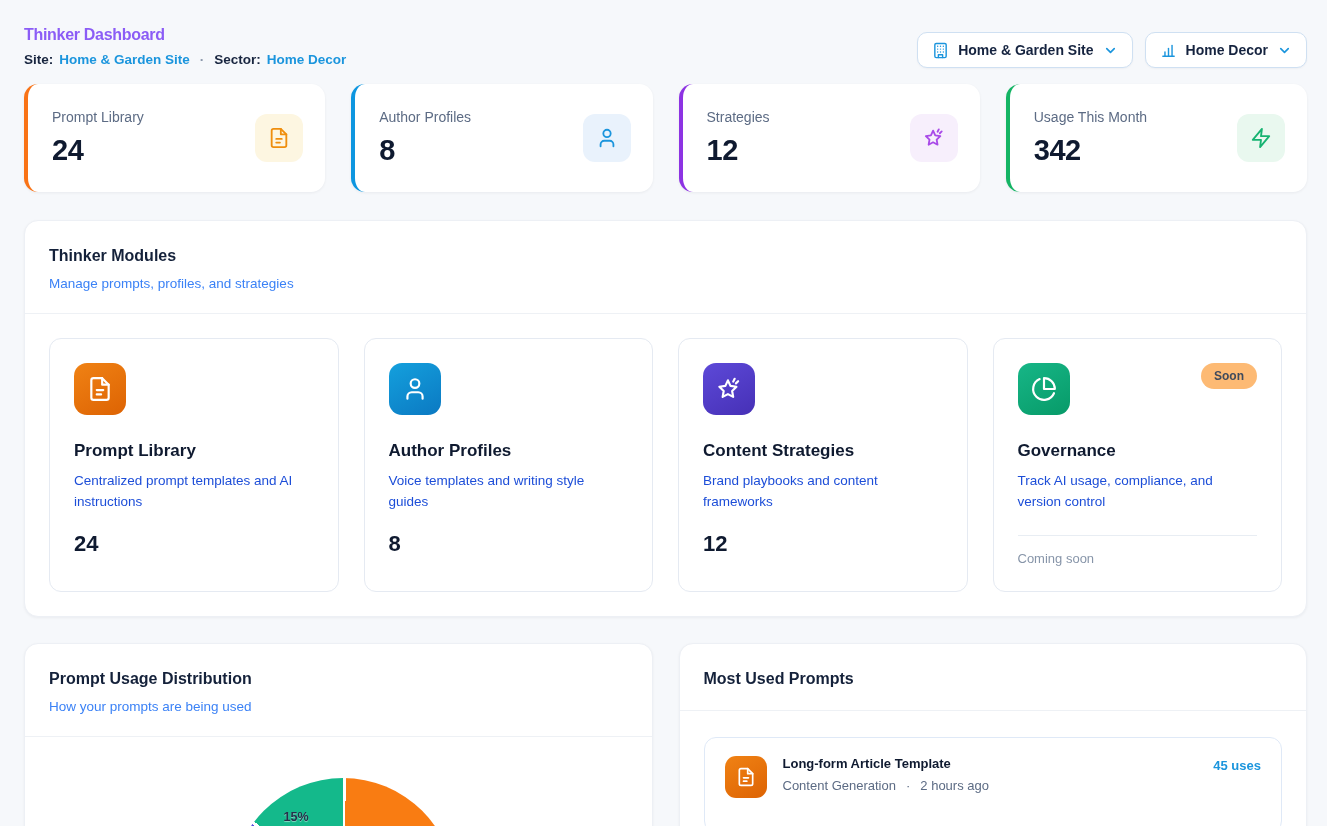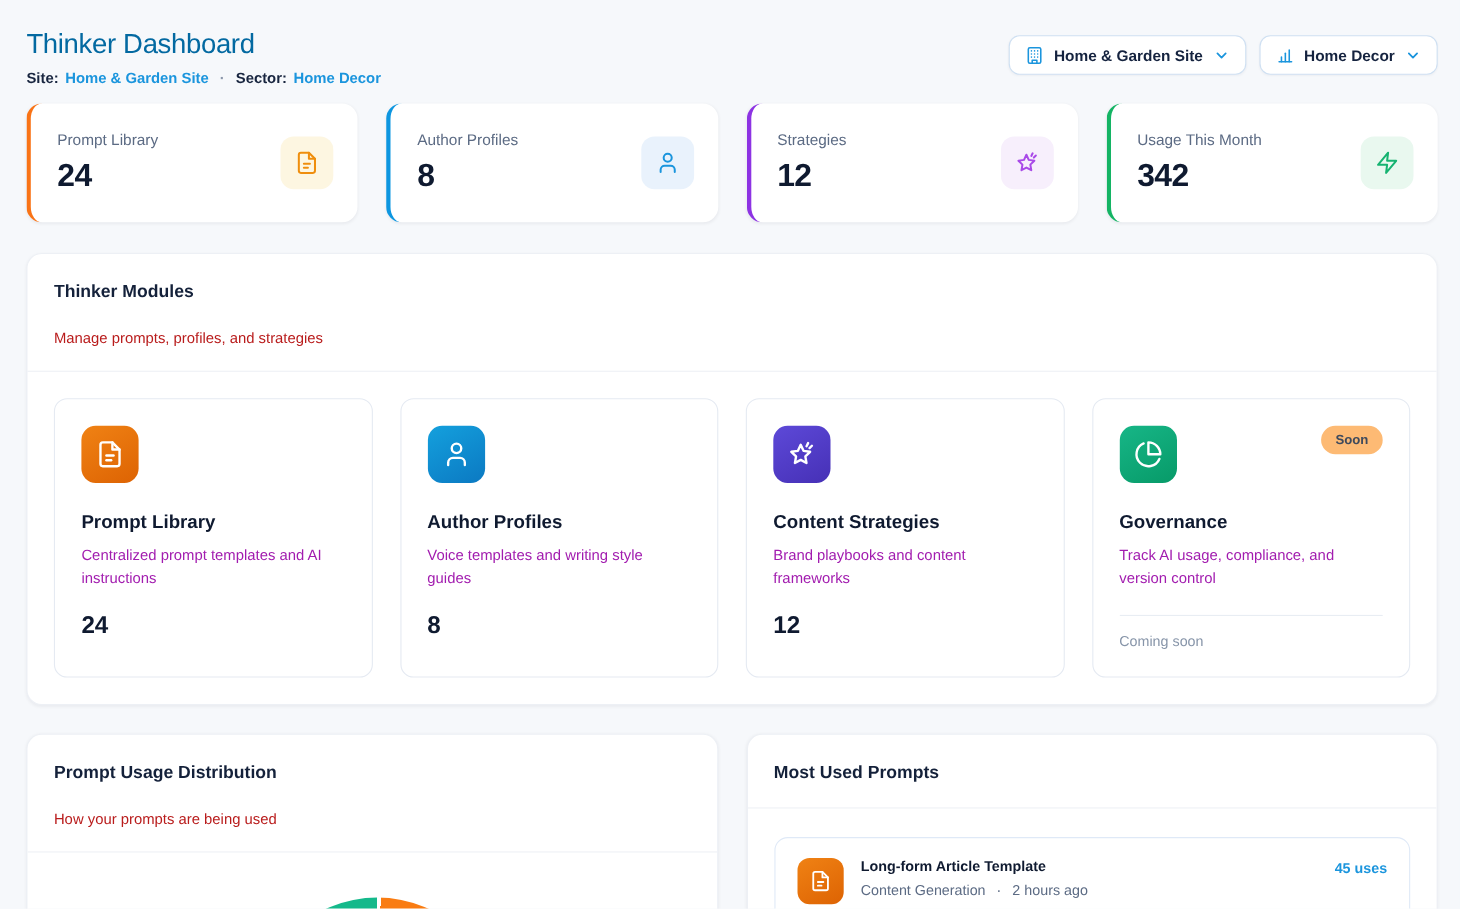--- a/index.html
+++ b/index.html
@@ -6,21 +6,21 @@
   html,body { width:1327px; height:826px; overflow:hidden; }
   body {
     background:#f6f8fb;
     font-family:"Liberation Sans", sans-serif;
     color:#101a30;
   }
   .page { padding:24px 20px 0 24px; }
 
   
   .topbar { display:flex; justify-content:space-between; align-items:flex-start; }
-  .page-title { font-size:25px; font-weight:400; color:#0369a1; letter-spacing:-0.3px; margin-top:2px; }
+  .page-title { font-size:16px; font-weight:700; color:#8b5cf6; letter-spacing:-0.3px; margin-top:2px; }
   .site-line { margin-top:8px; font-size:13.5px; font-weight:700; color:#18253f; display:flex; align-items:center; gap:6px; }
   .site-line a { color:#1b95dd; text-decoration:none; cursor:pointer; }
   .site-line .dot { color:#8b97ab; font-weight:700; margin:0 4px; }
   .hdr-buttons { display:flex; gap:12px; margin-top:8px; }
   .hdr-btn {
     display:flex; align-items:center; gap:9px; height:36px; padding:0 14px;
     background:#fff; border:1px solid #cfe0f2; border-radius:10px;
     font-family:inherit; font-size:14px; font-weight:700; color:#15233f; cursor:pointer;
     box-shadow:0 1px 2px rgba(16,24,40,.04);
   }
@@ -39,33 +39,33 @@
   .stat-icon { width:48px; height:48px; border-radius:12px; display:flex; align-items:center; justify-content:center; }
 
   
   .panel {
     background:#fff; border-radius:14px; box-shadow:0 1px 3px rgba(16,24,40,.05);
     border:1px solid #edf0f5;
   }
   .modules-panel { margin-top:28px; }
   .panel-head { padding:26px 24px 22px 24px; border-bottom:1px solid #eef1f5; }
   .panel-title { font-size:16px; font-weight:700; color:#14213a; }
-  .panel-sub { font-size:13.5px; color:#b91c1c; margin-top:25px; }
+  .panel-sub { font-size:13.5px; color:#3b82f6; margin-top:11px; }
   .modules-grid { display:grid; grid-template-columns:repeat(4,1fr); gap:25px; padding:24px; }
   .module-card {
     position:relative; border:1px solid #e5eaf2; border-radius:12px; padding:24px; min-height:254px;
     background:#fff; cursor:pointer;
   }
   .module-icon { width:52px; height:52px; border-radius:13px; display:flex; align-items:center; justify-content:center; color:#fff; }
   .mi-orange { background:linear-gradient(150deg,#f08214,#dd6303); }
   .mi-blue   { background:linear-gradient(150deg,#14a0dd,#0b79c2); }
   .mi-purple { background:linear-gradient(150deg,#5d49d8,#4630b6); }
   .mi-green  { background:linear-gradient(150deg,#17b687,#079a68); }
   .module-title { margin-top:26px; font-size:17px; font-weight:800; color:#0f1a30; }
-  .module-desc { margin-top:10px; font-size:13.5px; line-height:1.55; color:#a21caf; max-width:230px; }
+  .module-desc { margin-top:10px; font-size:13.5px; line-height:1.55; color:#1d4ed8; max-width:230px; }
   .module-count { margin-top:18px; font-size:22px; font-weight:800; color:#0f1a30; }
   .soon-badge {
     position:absolute; top:24px; right:24px; background:#fdba74; color:#3f4a5c;
     font-size:12px; font-weight:700; padding:6px 13px; border-radius:999px;
   }
   .module-divider { margin-top:22px; border:none; border-top:1px solid #e8edf3; width:100%; }
   .module-footer { margin-top:15px; font-size:13px; color:#8795a9; }
 
   
   .bottom-row { display:grid; grid-template-columns:1fr 1fr; gap:26px; margin-top:26px; }

